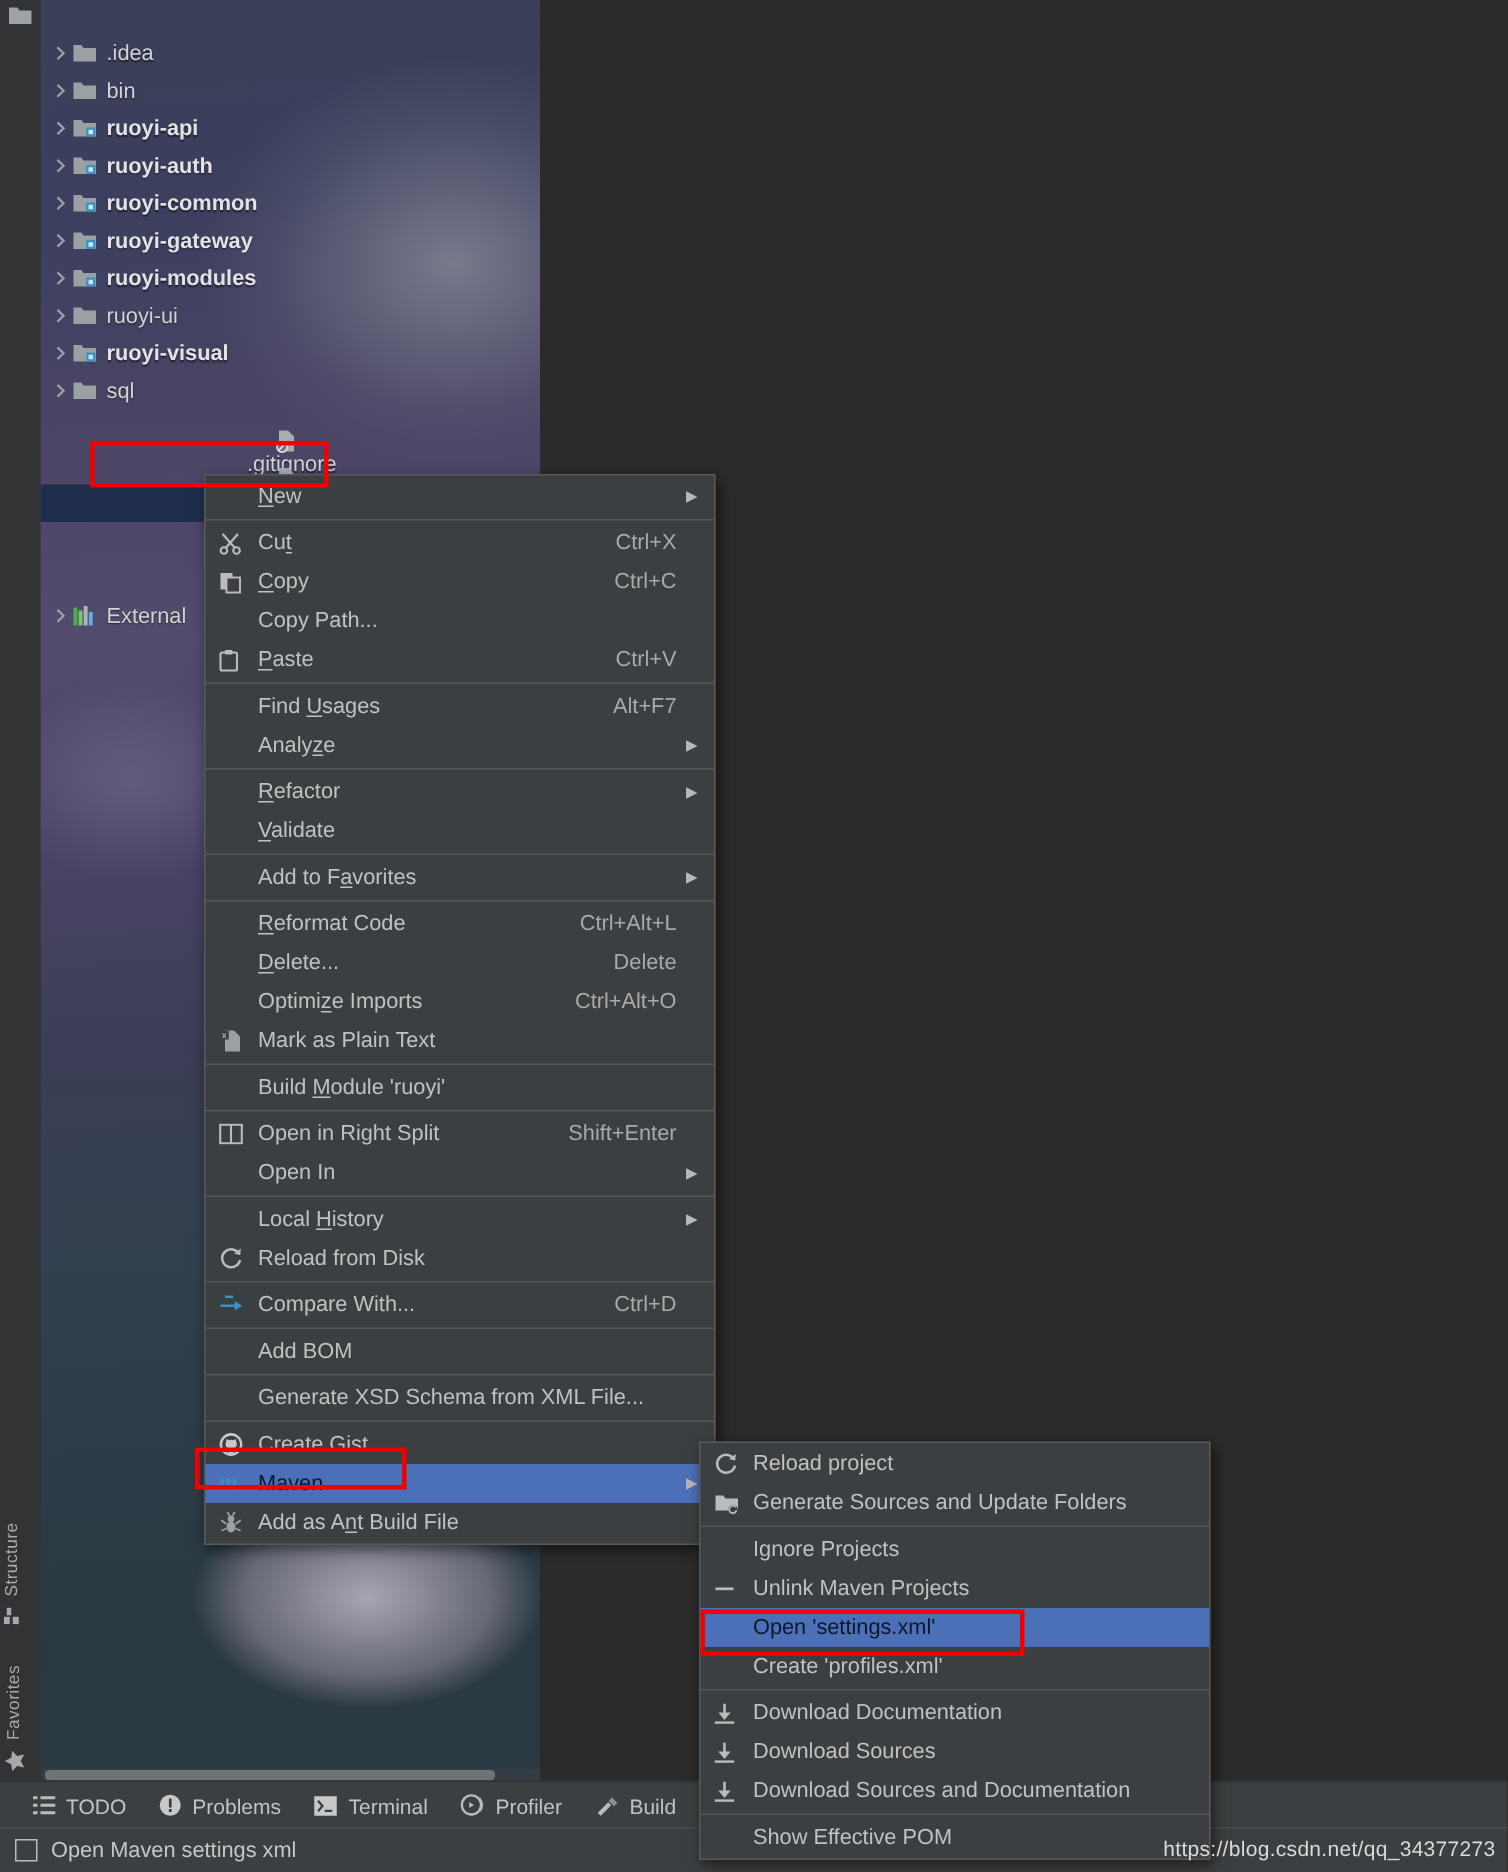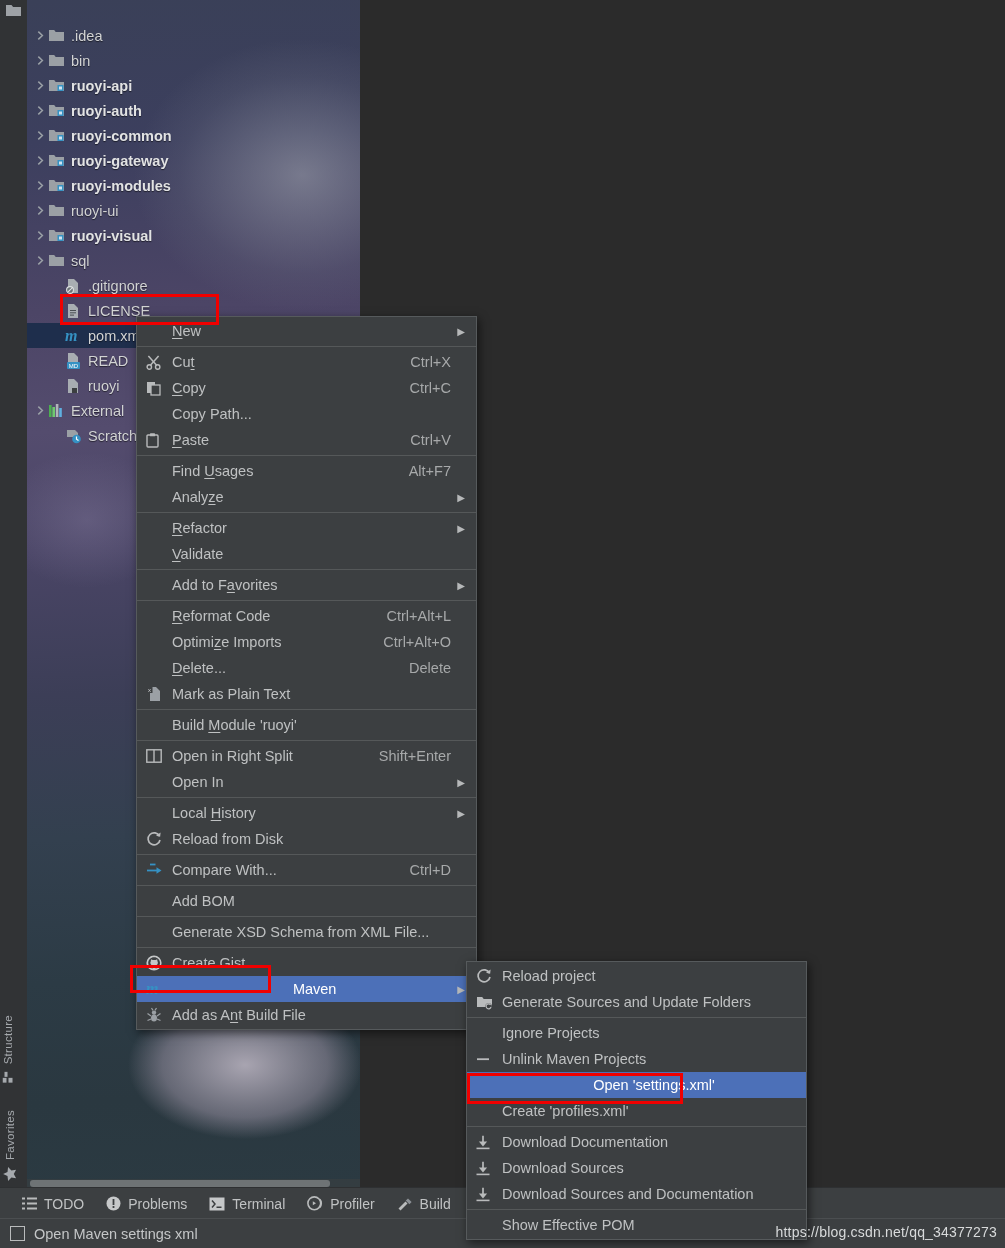--- a/index.html
+++ b/index.html
@@ -36,38 +36,38 @@
 
   
   .tree{position:absolute;left:0;top:0;width:333px;margin-top:23px;}
   .trow{height:25px;display:flex;align-items:center;position:relative;white-space:nowrap;}
   .trow .arrow{width:13px;height:13px;margin-left:7px;margin-right:1px;flex:0 0 auto;color:#9aa0a6;}
   .trow .arrow.empty{visibility:hidden;}
   .trow .tico{width:17px;height:16px;margin-right:6px;flex:0 0 auto;position:relative;}
   .trow .tlabel{font-size:14.5px;color:#d2d3d4;text-shadow:0 1px 1px rgba(0,0,0,.55);}
   .trow.module .tlabel{font-weight:bold;color:#e2e3e4;}
   .trow.selected{background:rgba(22,42,72,0.85);}
-  .indent2{padding-left:17px;}
+  .indent2{padding-left:2px;flex-direction:column;}
 
   
   .redbox{position:absolute;border:3px solid #f00000;box-sizing:border-box;pointer-events:none;z-index:60;}
 
   
   .menu{
     position:absolute;background:#3c3f41;border:1px solid #565a5c;
     box-shadow:2px 3px 9px rgba(0,0,0,.55);z-index:40;
     padding:1px 0;
   }
   .mi{height:26px;display:flex;align-items:center;position:relative;padding:0 0 0 0;white-space:nowrap;}
   .mi .micon{width:26px;height:16px;margin-left:9px;flex:0 0 auto;display:flex;align-items:center;justify-content:flex-start;}
   .mi .mlabel{font-size:14.5px;color:#bfc1c2;flex:1 1 auto;}
   .mi .mshort{font-size:14.5px;color:#a7a9aa;padding-right:25px;}
   .mi .marrow{padding-right:11px;color:#b6b8b9;font-size:10px;}
   .mi.sel{background:#4c70b8;}
-  .mi.sel .mlabel,.mi.sel .mshort{color:#ffffff;text-align:center;}
+  .mi.sel .mlabel,.mi.sel .mshort{color:#0f172a;}
   .msep{height:1px;background:#555859;margin:2px 0;}
   .u{text-decoration:underline;text-underline-offset:2px;}
 
   
   .bottom-bar{position:absolute;left:0;right:0;bottom:29px;height:31px;background:#3c3f41;border-top:1px solid #2e3032;display:flex;align-items:center;z-index:30;}
   .bb-item{display:flex;align-items:center;gap:7px;margin-left:22px;font-size:14px;color:#c0c2c3;justify-content:center;}
   .status-bar{position:absolute;left:0;right:0;bottom:0;height:29px;background:#3c3f41;border-top:1px solid #4b4e50;display:flex;align-items:center;z-index:30;}
   .status-bar .sb-text{margin-left:34px;font-size:14.5px;color:#c4c6c7;}
   .sb-ico{position:absolute;left:10px;top:7px;width:13px;height:13px;border:1.6px solid #b9bbbc;}
 
@@ -435,27 +435,27 @@
         <span class="marrow">▶</span>
       </div>
       <div class="msep"></div>
       <div class="mi">
         <span class="micon"></span>
         <span class="mlabel"><span class="u">R</span>eformat Code</span>
         <span class="mshort">Ctrl+Alt+L</span>
       </div>
       <div class="mi">
         <span class="micon"></span>
+        <span class="mlabel"><span class="u">D</span>elete...</span>
+        <span class="mshort">Delete</span>
+      </div>
+      <div class="mi">
+        <span class="micon"></span>
         <span class="mlabel">Optimi<span class="u">z</span>e Imports</span>
         <span class="mshort">Ctrl+Alt+O</span>
-      </div>
-      <div class="mi">
-        <span class="micon"></span>
-        <span class="mlabel"><span class="u">D</span>elete...</span>
-        <span class="mshort">Delete</span>
       </div>
       <div class="mi">
         <span class="micon">
           <svg width="16" height="16" viewBox="0 0 16 16">
             <path d="M4 1h6l4 4v10H4z" fill="#9ba0a5"></path>
             <rect x="0.5" y="1" width="6" height="6" fill="#3c3f41"></rect>
             <text x="3.5" y="6.2" font-size="6" fill="#d0d2d3" text-anchor="middle" font-family="Liberation Sans">x</text>
           </svg>
         </span>
         <span class="mlabel">Mark as Plain Text</span>

